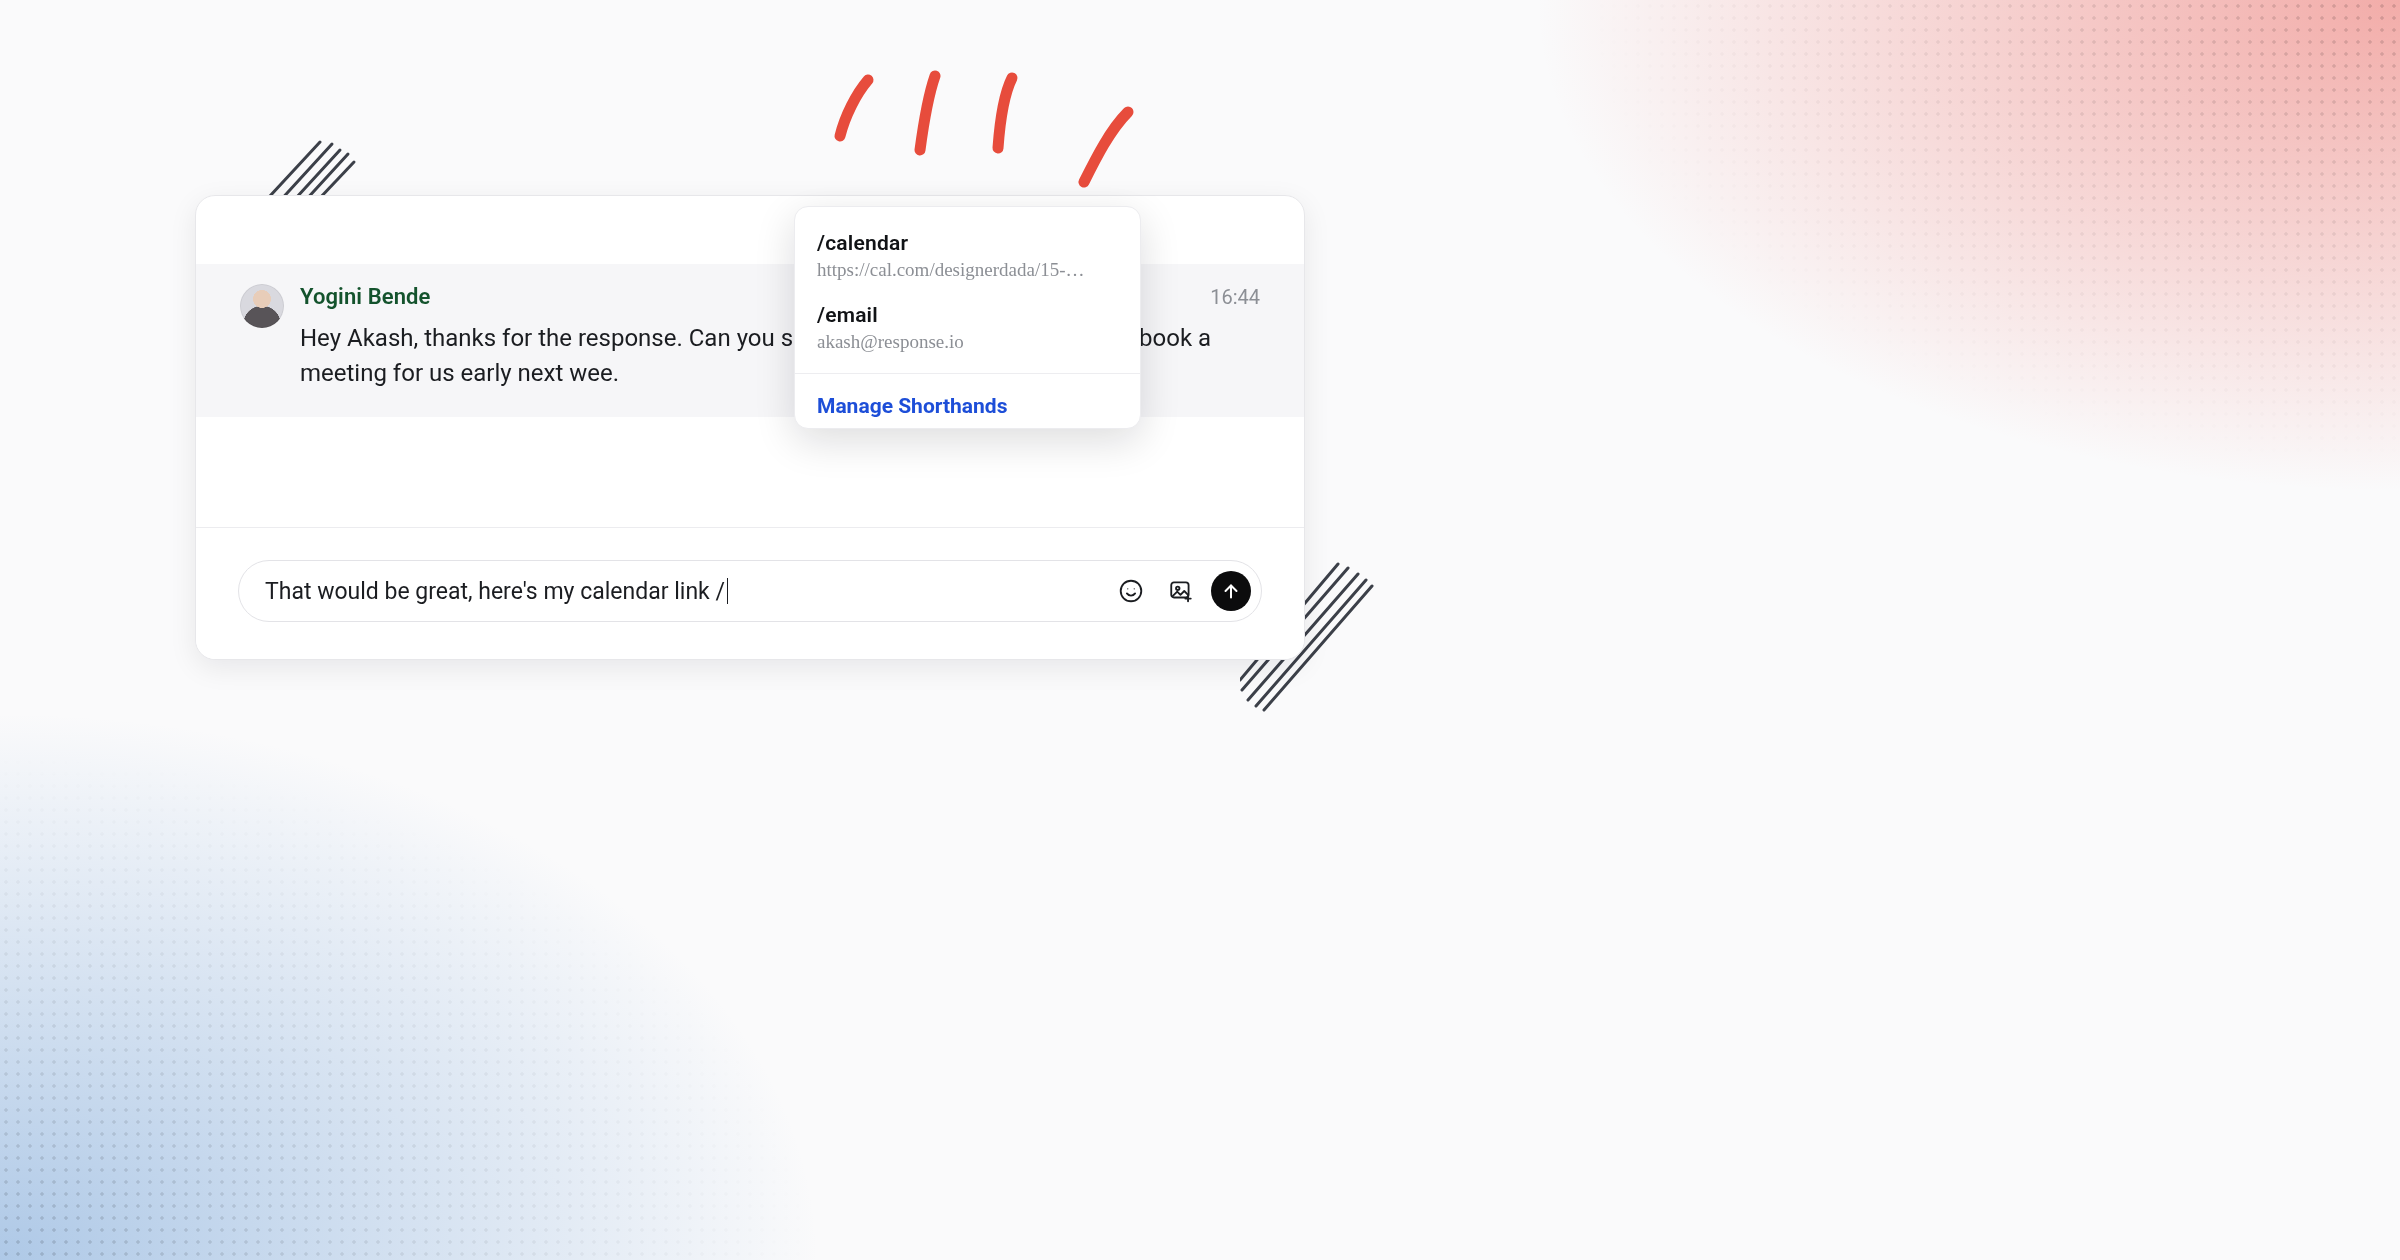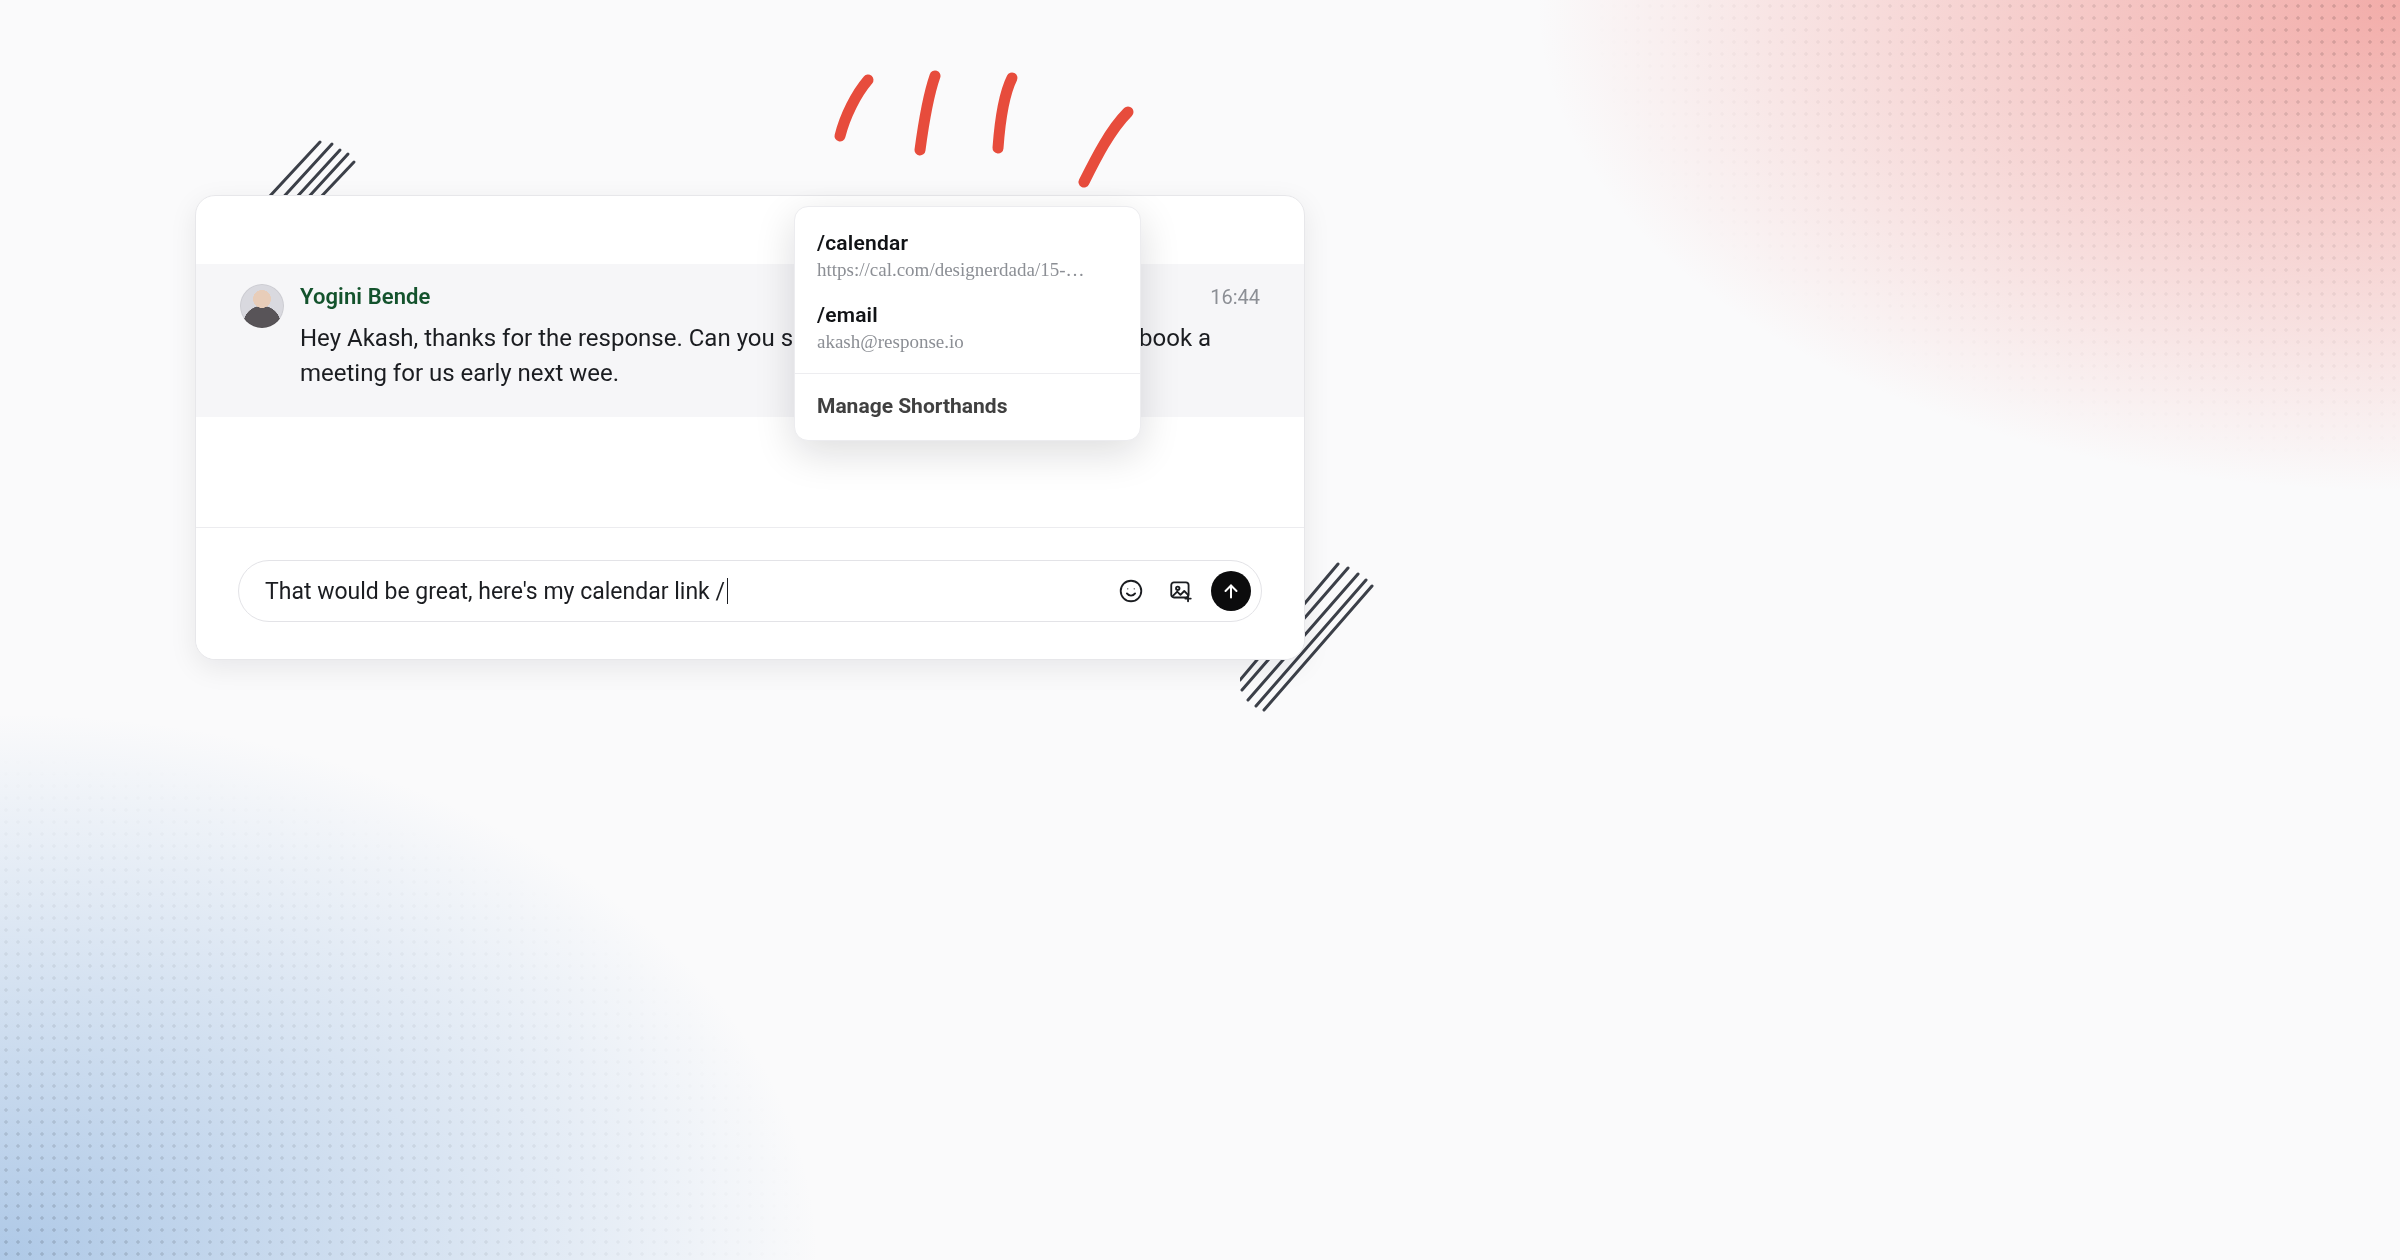--- a/index.html
+++ b/index.html
@@ -121,22 +121,22 @@
     overflow: hidden;
   }
   .shorthand-item {
     padding: 8px 32px 14px 22px;
     cursor: pointer;
   }
   .sh-cmd { font-size: 21px; font-weight: 650; color: #111316; letter-spacing: .2px; }
   .sh-val { font-size: 19px; color: #8c8f95; margin-top: 4px; white-space: nowrap; overflow: hidden; text-overflow: ellipsis; font-family: Liberation Serif, serif; }
   .popover-sep { height:1px; background:#ededf0; margin-top:6px; }
   .manage {
-    padding: 20px 22px 22px 22px;
-    font-size: 21px; font-weight: 700; color: #404040;
+    padding: 20px 22px 10px 22px;
+    font-size: 21px; font-weight: 700; color: #1d4ed8;
     cursor: pointer;
   }
 
   
   .scribble { position:absolute; pointer-events:none; }
 </style>
 </head>
 <body>
 
 <div class="bg"></div>

